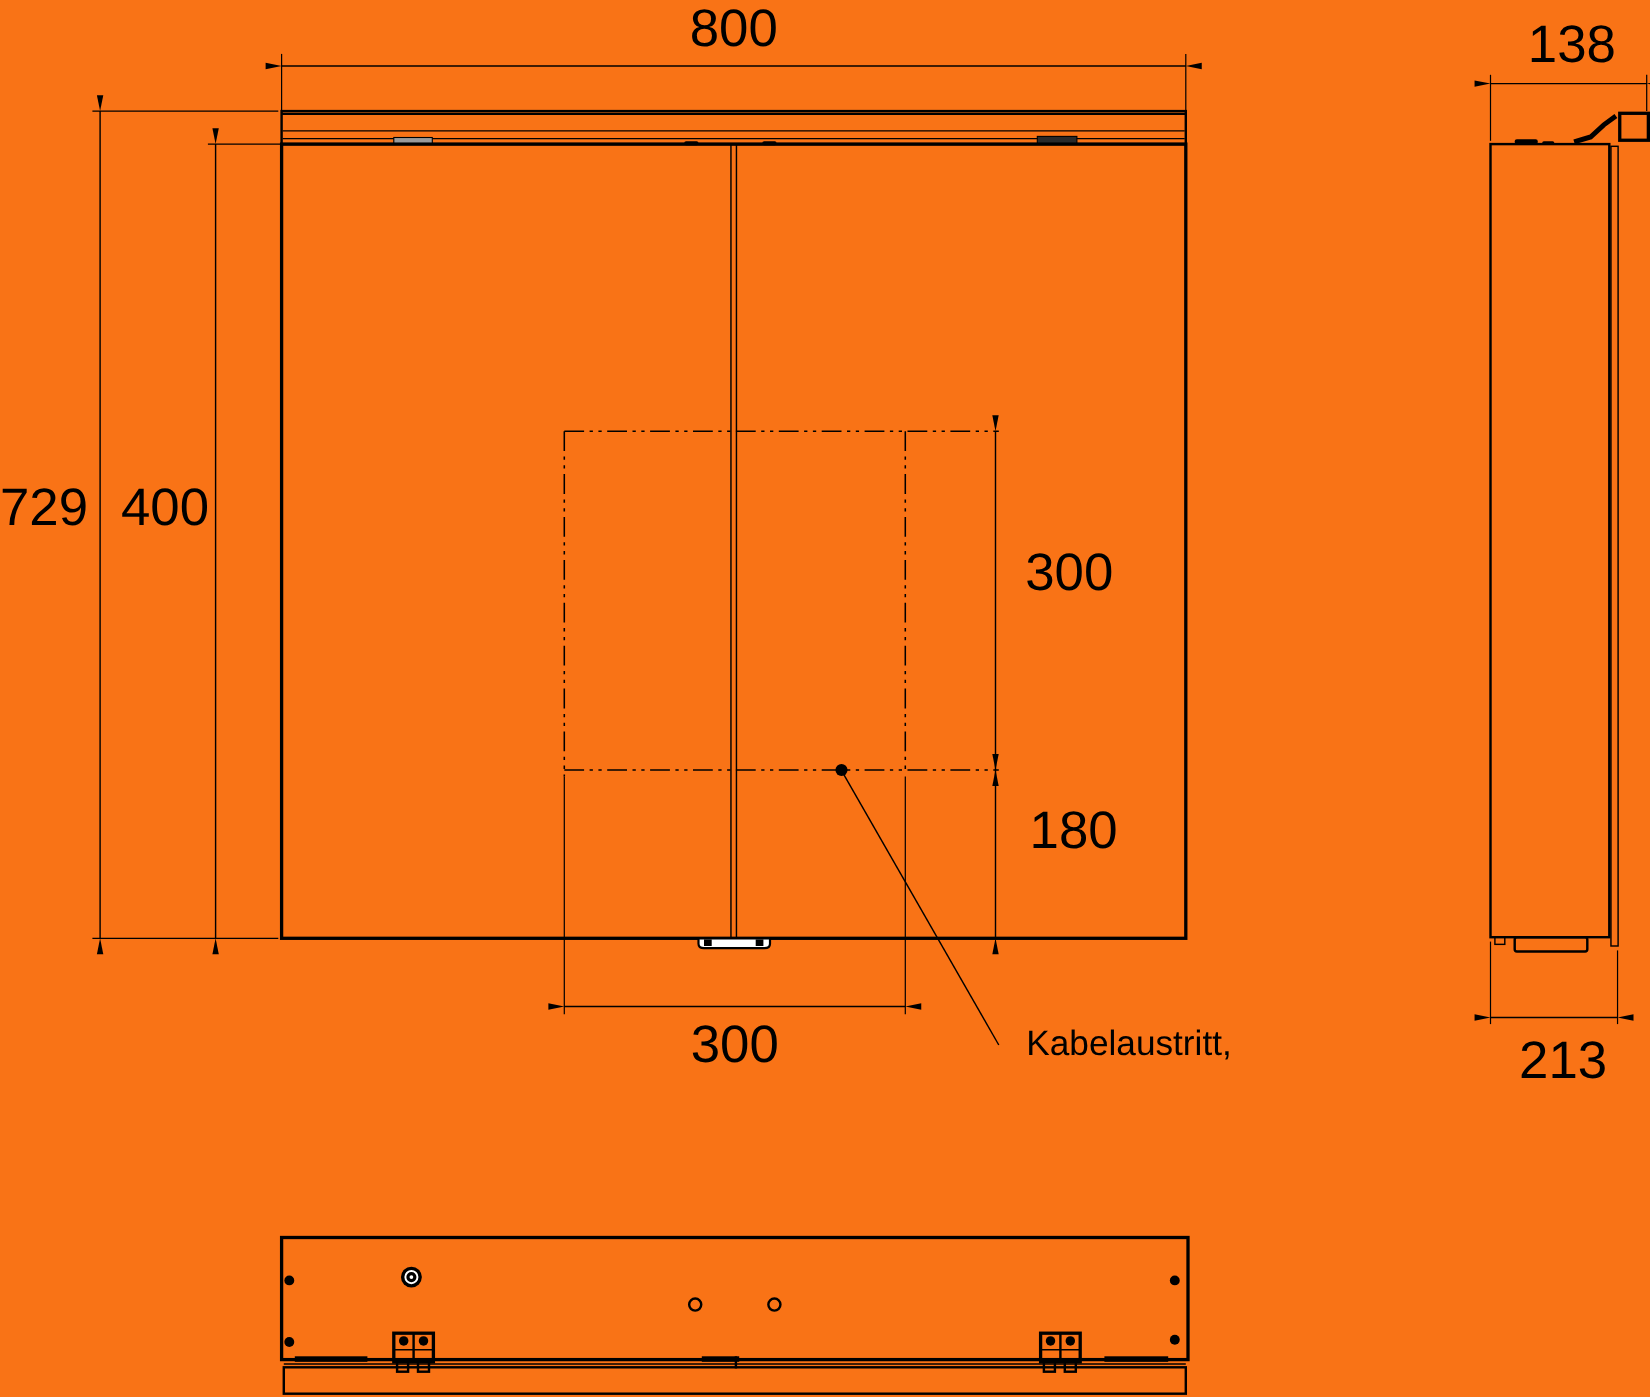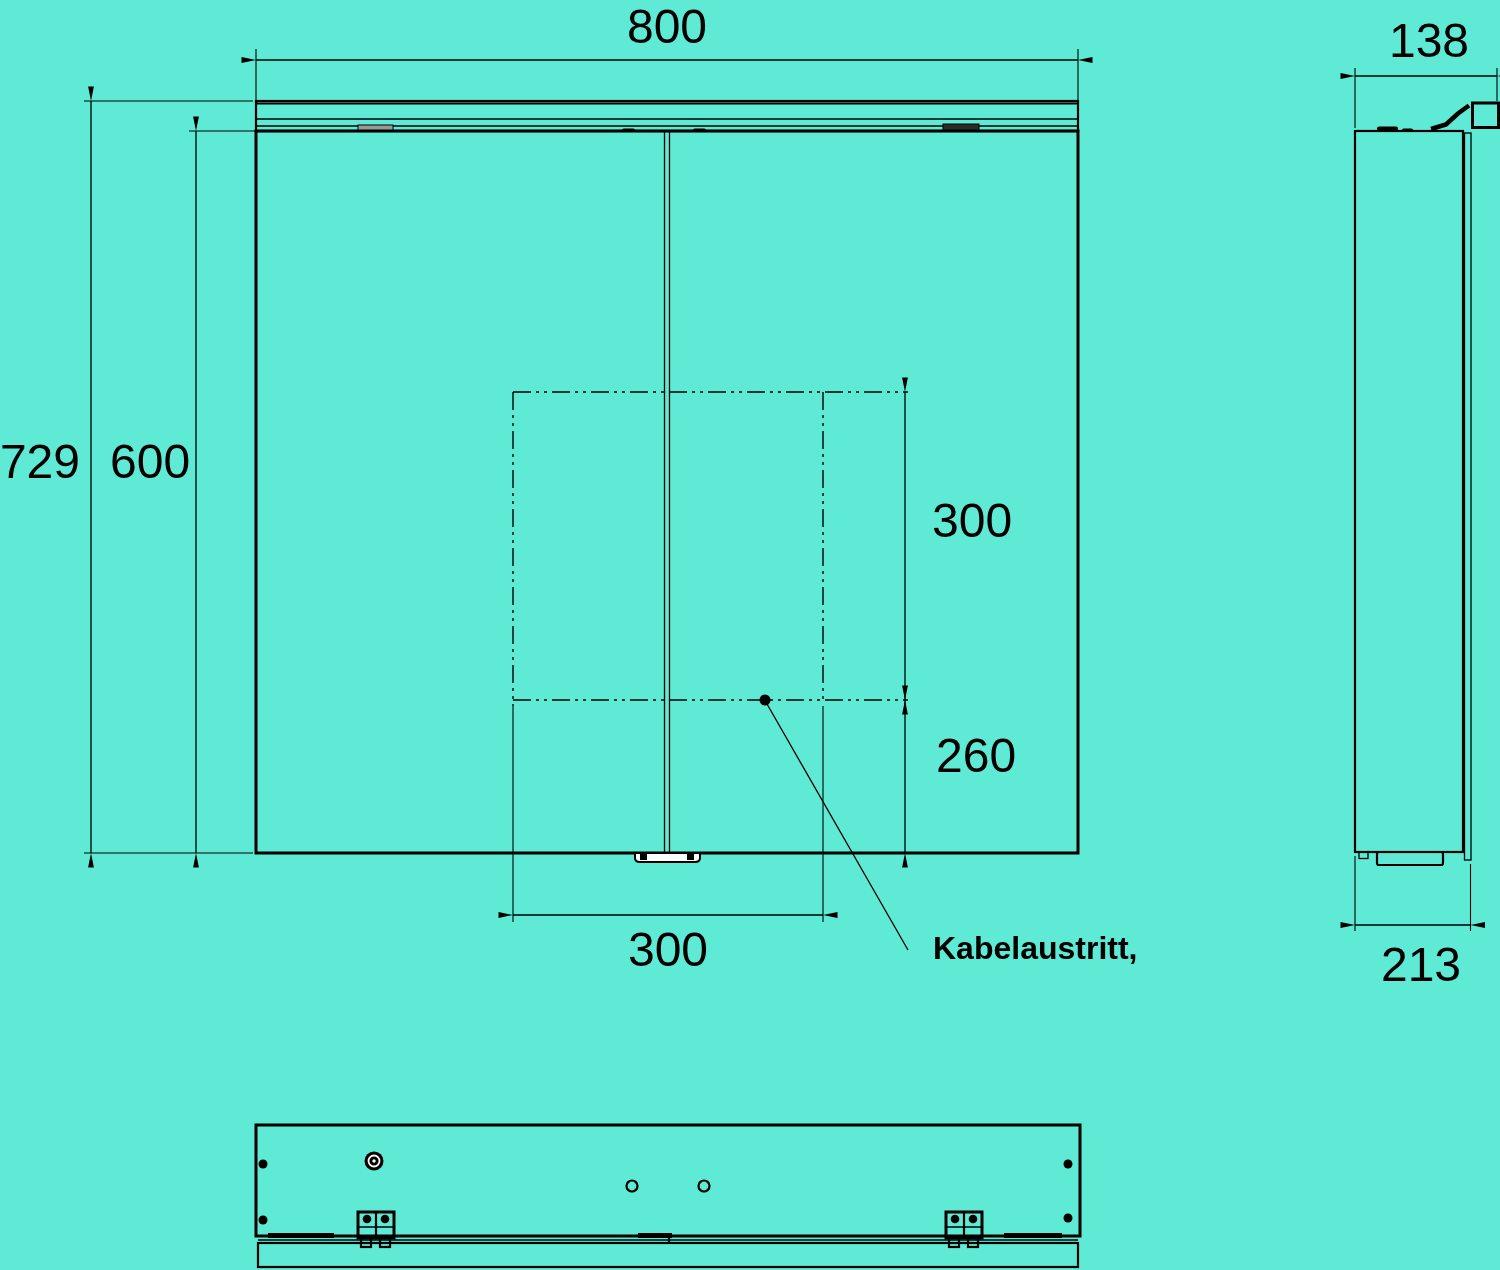--- a/index.html
+++ b/index.html
@@ -1,19 +1,19 @@
 <!DOCTYPE html>
 <html><head>
 <meta charset="utf-8">
 <style>
   html,body{margin:0;padding:0;background:#ffffff;}
   .page{
     position:relative;
     width:1500px;height:1270px;
-    background:#5eead4;
+    background:#f97316;
     font-family:"Liberation Sans",sans-serif;
     overflow:hidden;
   }
   .page svg{position:absolute;left:0;top:0;}
   .dim-label{
     position:absolute;
     color:#000;
     font-size:48px;
     line-height:1;
     white-space:nowrap;
@@ -164,27 +164,27 @@
       </g>
     </g>
   </svg>
 
   <div class="dim-label center" style="left:592px;top:3px;width:150px;">800</div>
 
   <div class="dim-label center" style="left:1354px;top:17px;width:150px;">138</div>
 
   <div class="dim-label right" style="left:-4px;top:438px;width:84px;">729</div>
 
-  <div class="dim-label center" style="left:110px;top:438px;width:80px;">600</div>
+  <div class="dim-label center" style="left:110px;top:438px;width:80px;">400</div>
 
   <div class="dim-label" style="left:932px;top:497px;">300</div>
 
-  <div class="dim-label" style="left:936px;top:732px;">260</div>
+  <div class="dim-label" style="left:936px;top:732px;">180</div>
 
   <div class="dim-label center" style="left:598px;top:926px;width:140px;">300</div>
 
   <div class="dim-label center" style="left:1351px;top:941px;width:140px;">213</div>
 
-  <div class="callout-text" style="left:933px;top:925px;font-weight:bold;">
+  <div class="callout-text" style="left:933px;top:925px;">
     <div>Kabelaustritt,</div>
   </div>
 
 </div>
 
 </body></html>

